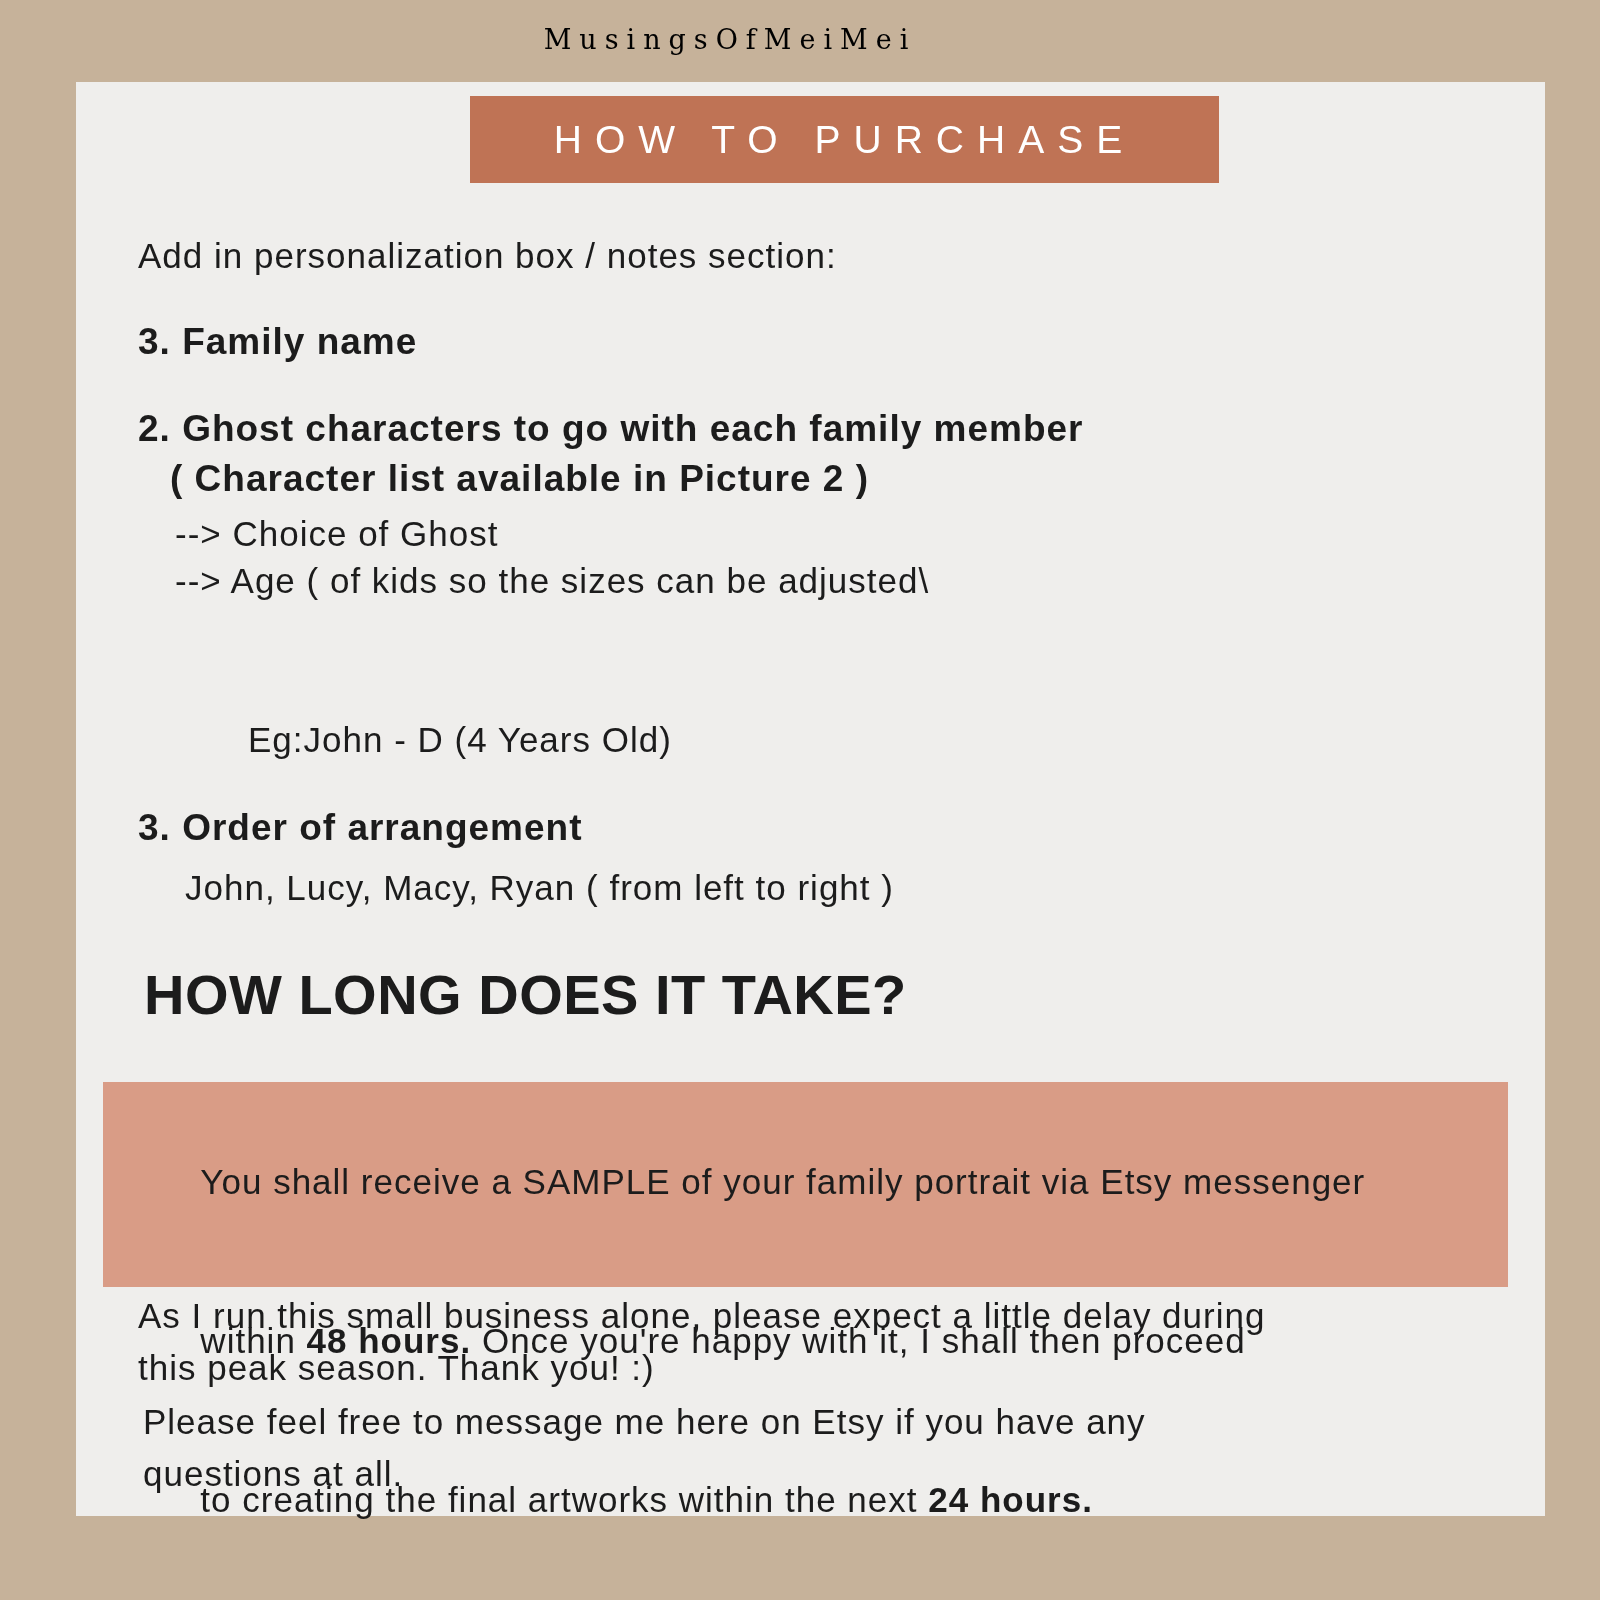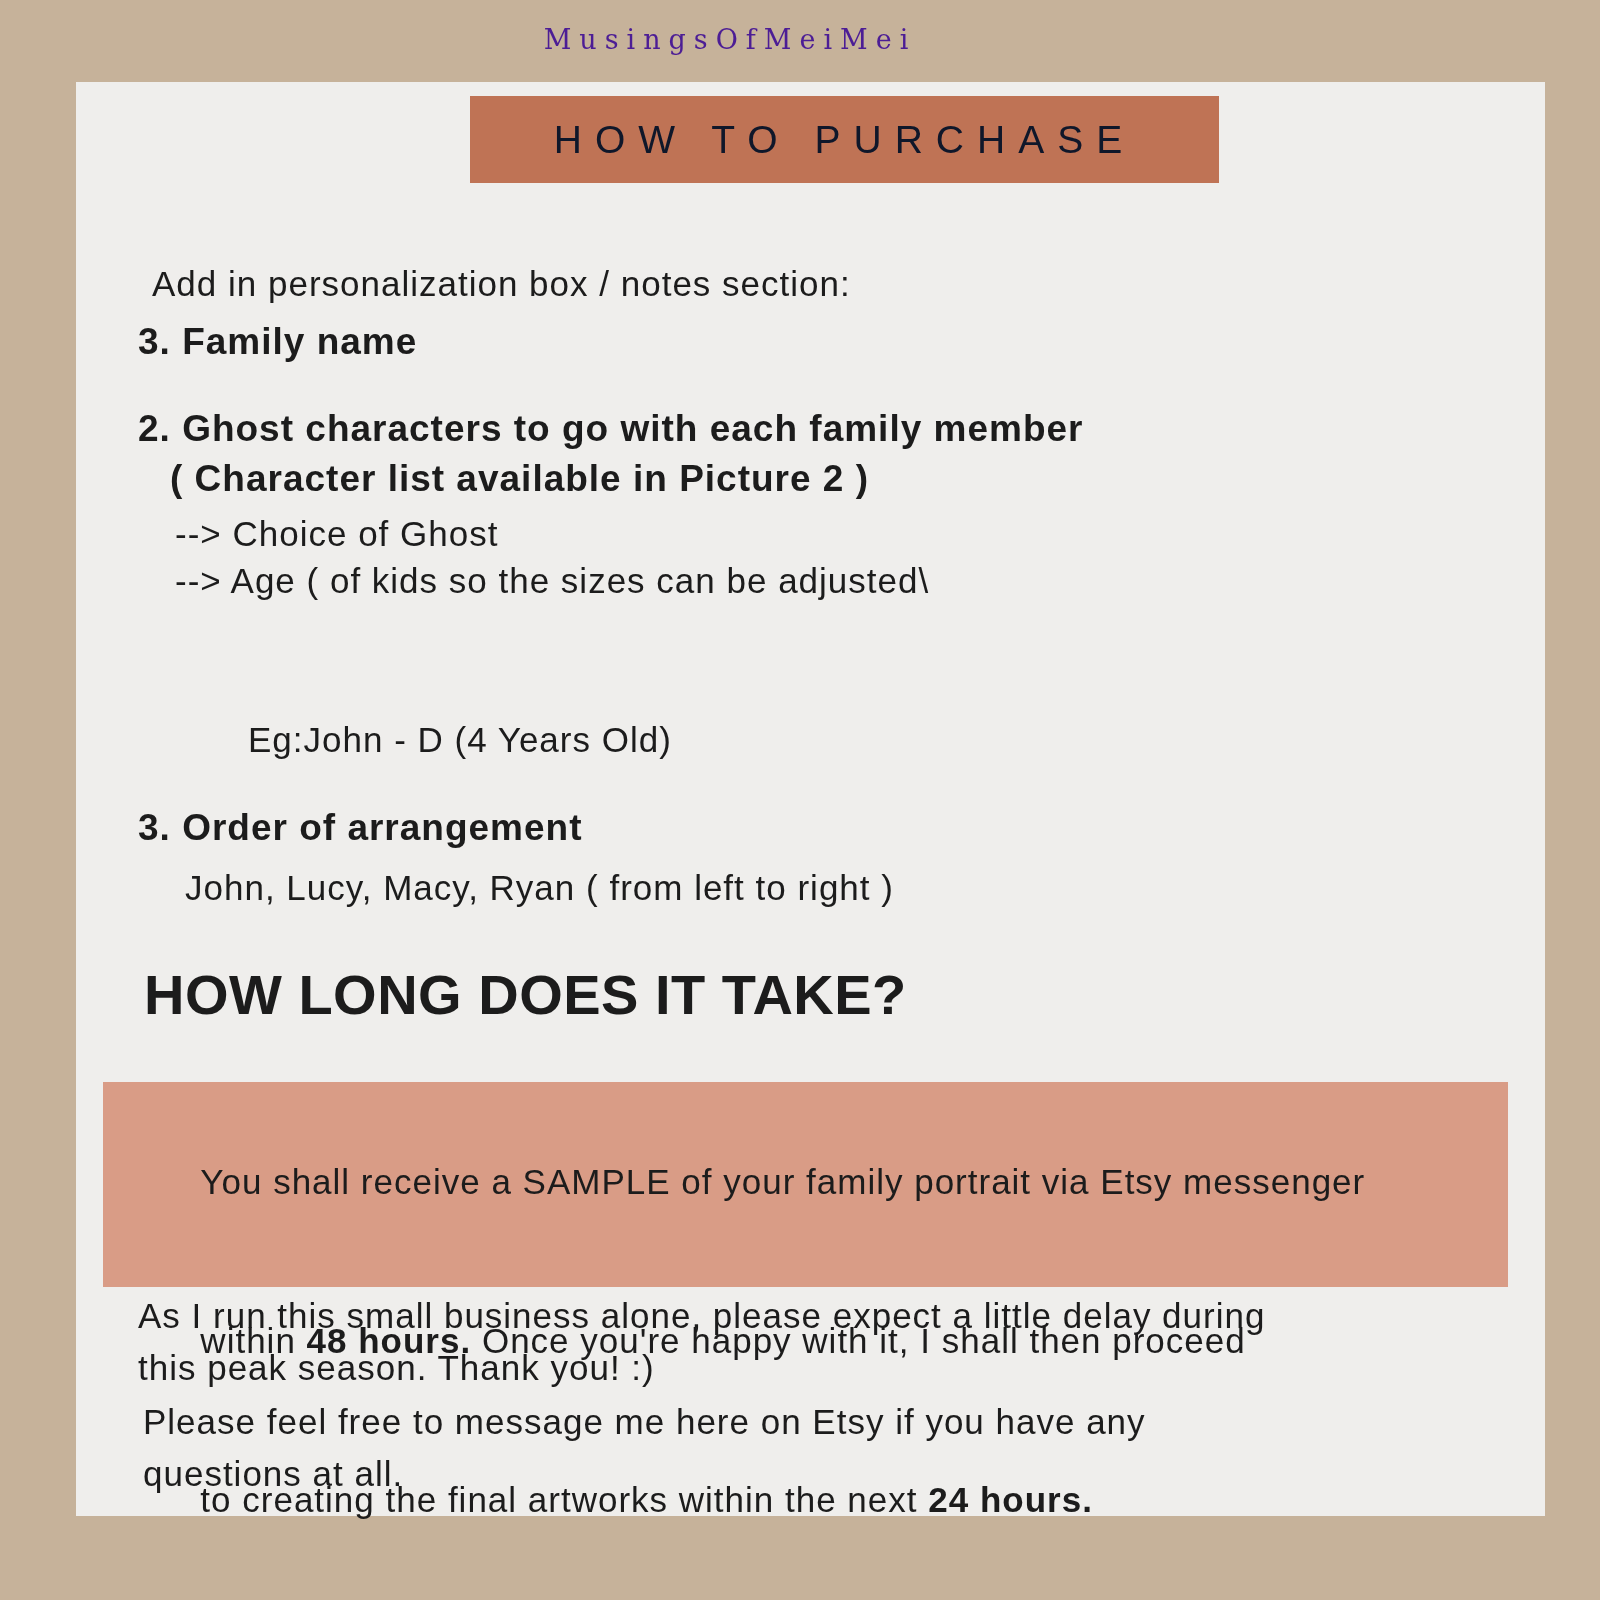--- a/index.html
+++ b/index.html
@@ -8,39 +8,39 @@
     background:#c6b29a;
     font-family:"Liberation Sans", sans-serif;
     color:#1c1c1c;
     overflow:hidden;
   }
   .watermark{
     position:absolute;top:24px;left:0;width:1460px;
     text-align:center;
     font-family:"DejaVu Serif", serif;
     font-size:27px;letter-spacing:8px;
-    color:#4c1d95;
+    color:#000000;
   }
   .card{
     position:absolute;left:76px;top:82px;
     width:1469px;height:1434px;
     background:#efeeec;
   }
   .banner{
     position:absolute;left:394px;top:14px;
     width:749px;height:87px;
     background:#bf7355;
     display:flex;align-items:center;justify-content:center;
   }
   .banner-title{
-    color:#0f172a;font-size:39px;letter-spacing:13px;font-weight:400;
+    color:#ffffff;font-size:39px;letter-spacing:13px;font-weight:400;
   }
   .txt{position:absolute;font-size:35px;letter-spacing:1px;line-height:47px;}
   .bold{font-weight:700;}
-  .intro{left:76px;top:150px;margin-top:28px;}
+  .intro{left:62px;top:150px;}
   .step1{left:62px;top:236px;font-weight:700;font-size:37px;}
   .step2{left:62px;top:322px;font-weight:700;font-size:37px;line-height:50px;}
   .step2 .indent1{padding-left:32px;}
   .arrows{left:99px;top:428px;}
   .arrow-cont{padding-left:170px;}
   .example{left:172px;top:634px;}
   .eg-value{}
   .step3{left:62px;top:722px;font-weight:700;font-size:37px;}
   .step3-detail{left:109px;top:782px;}
   .heading{

